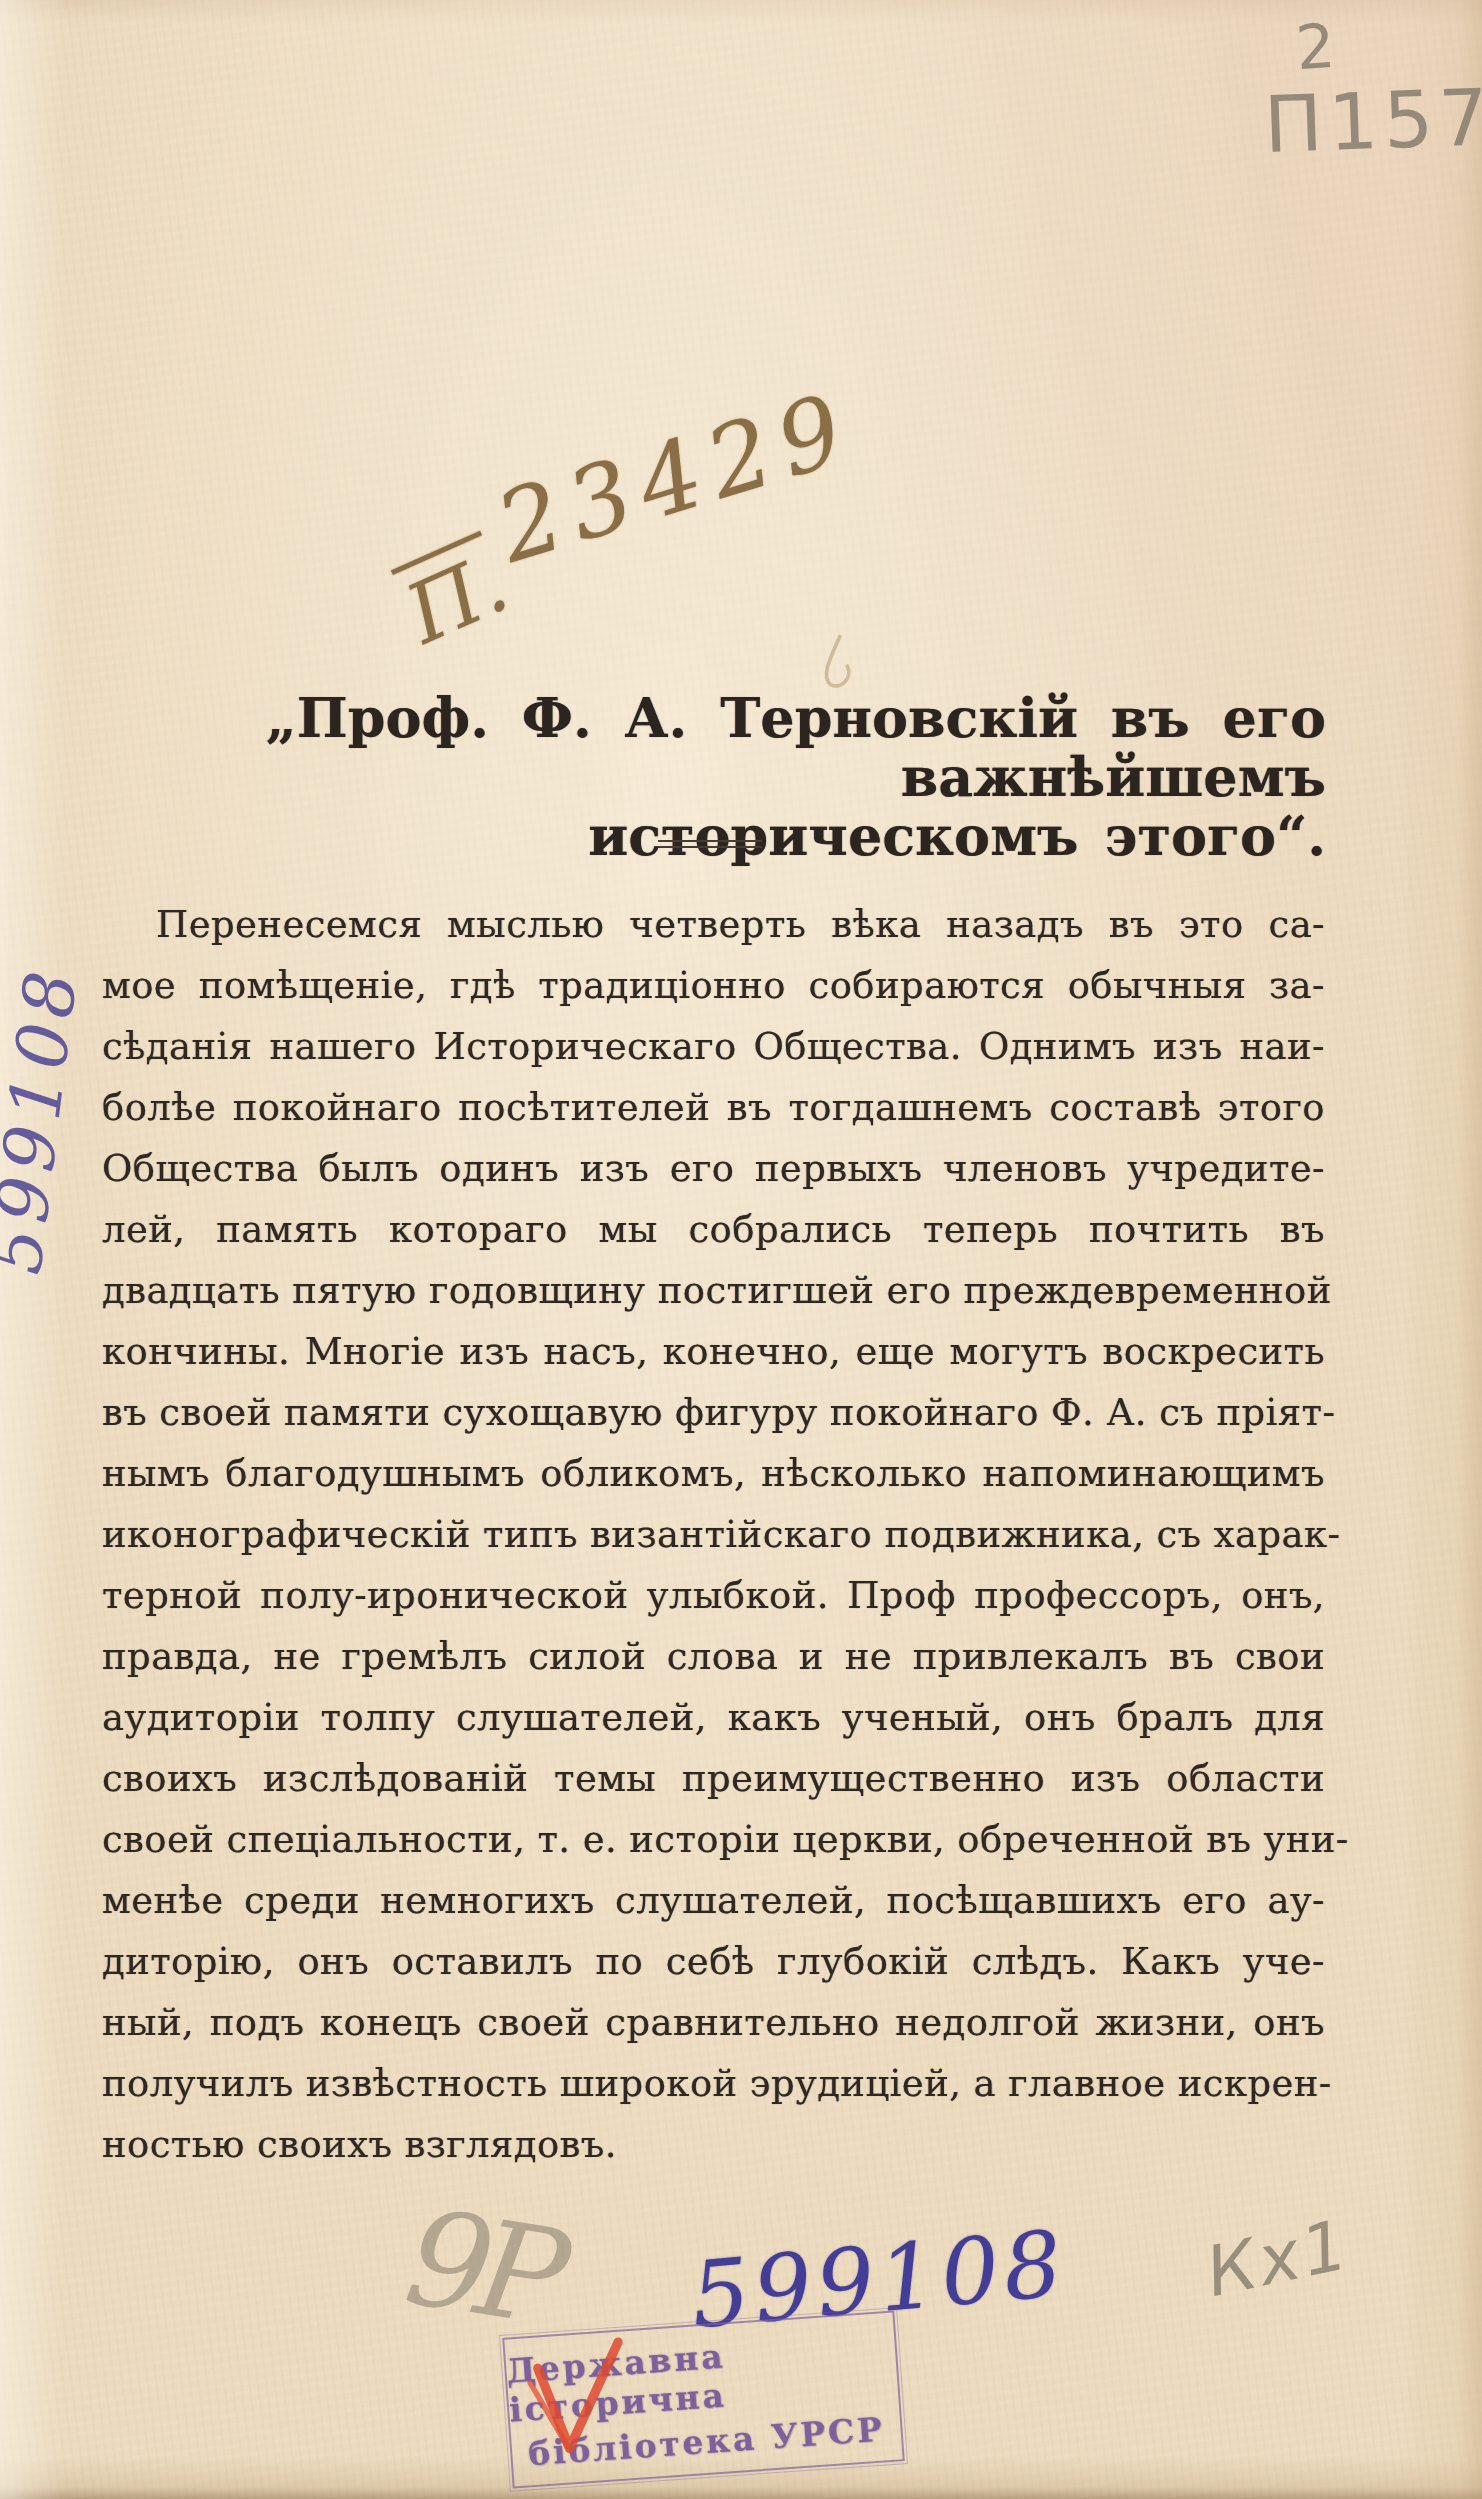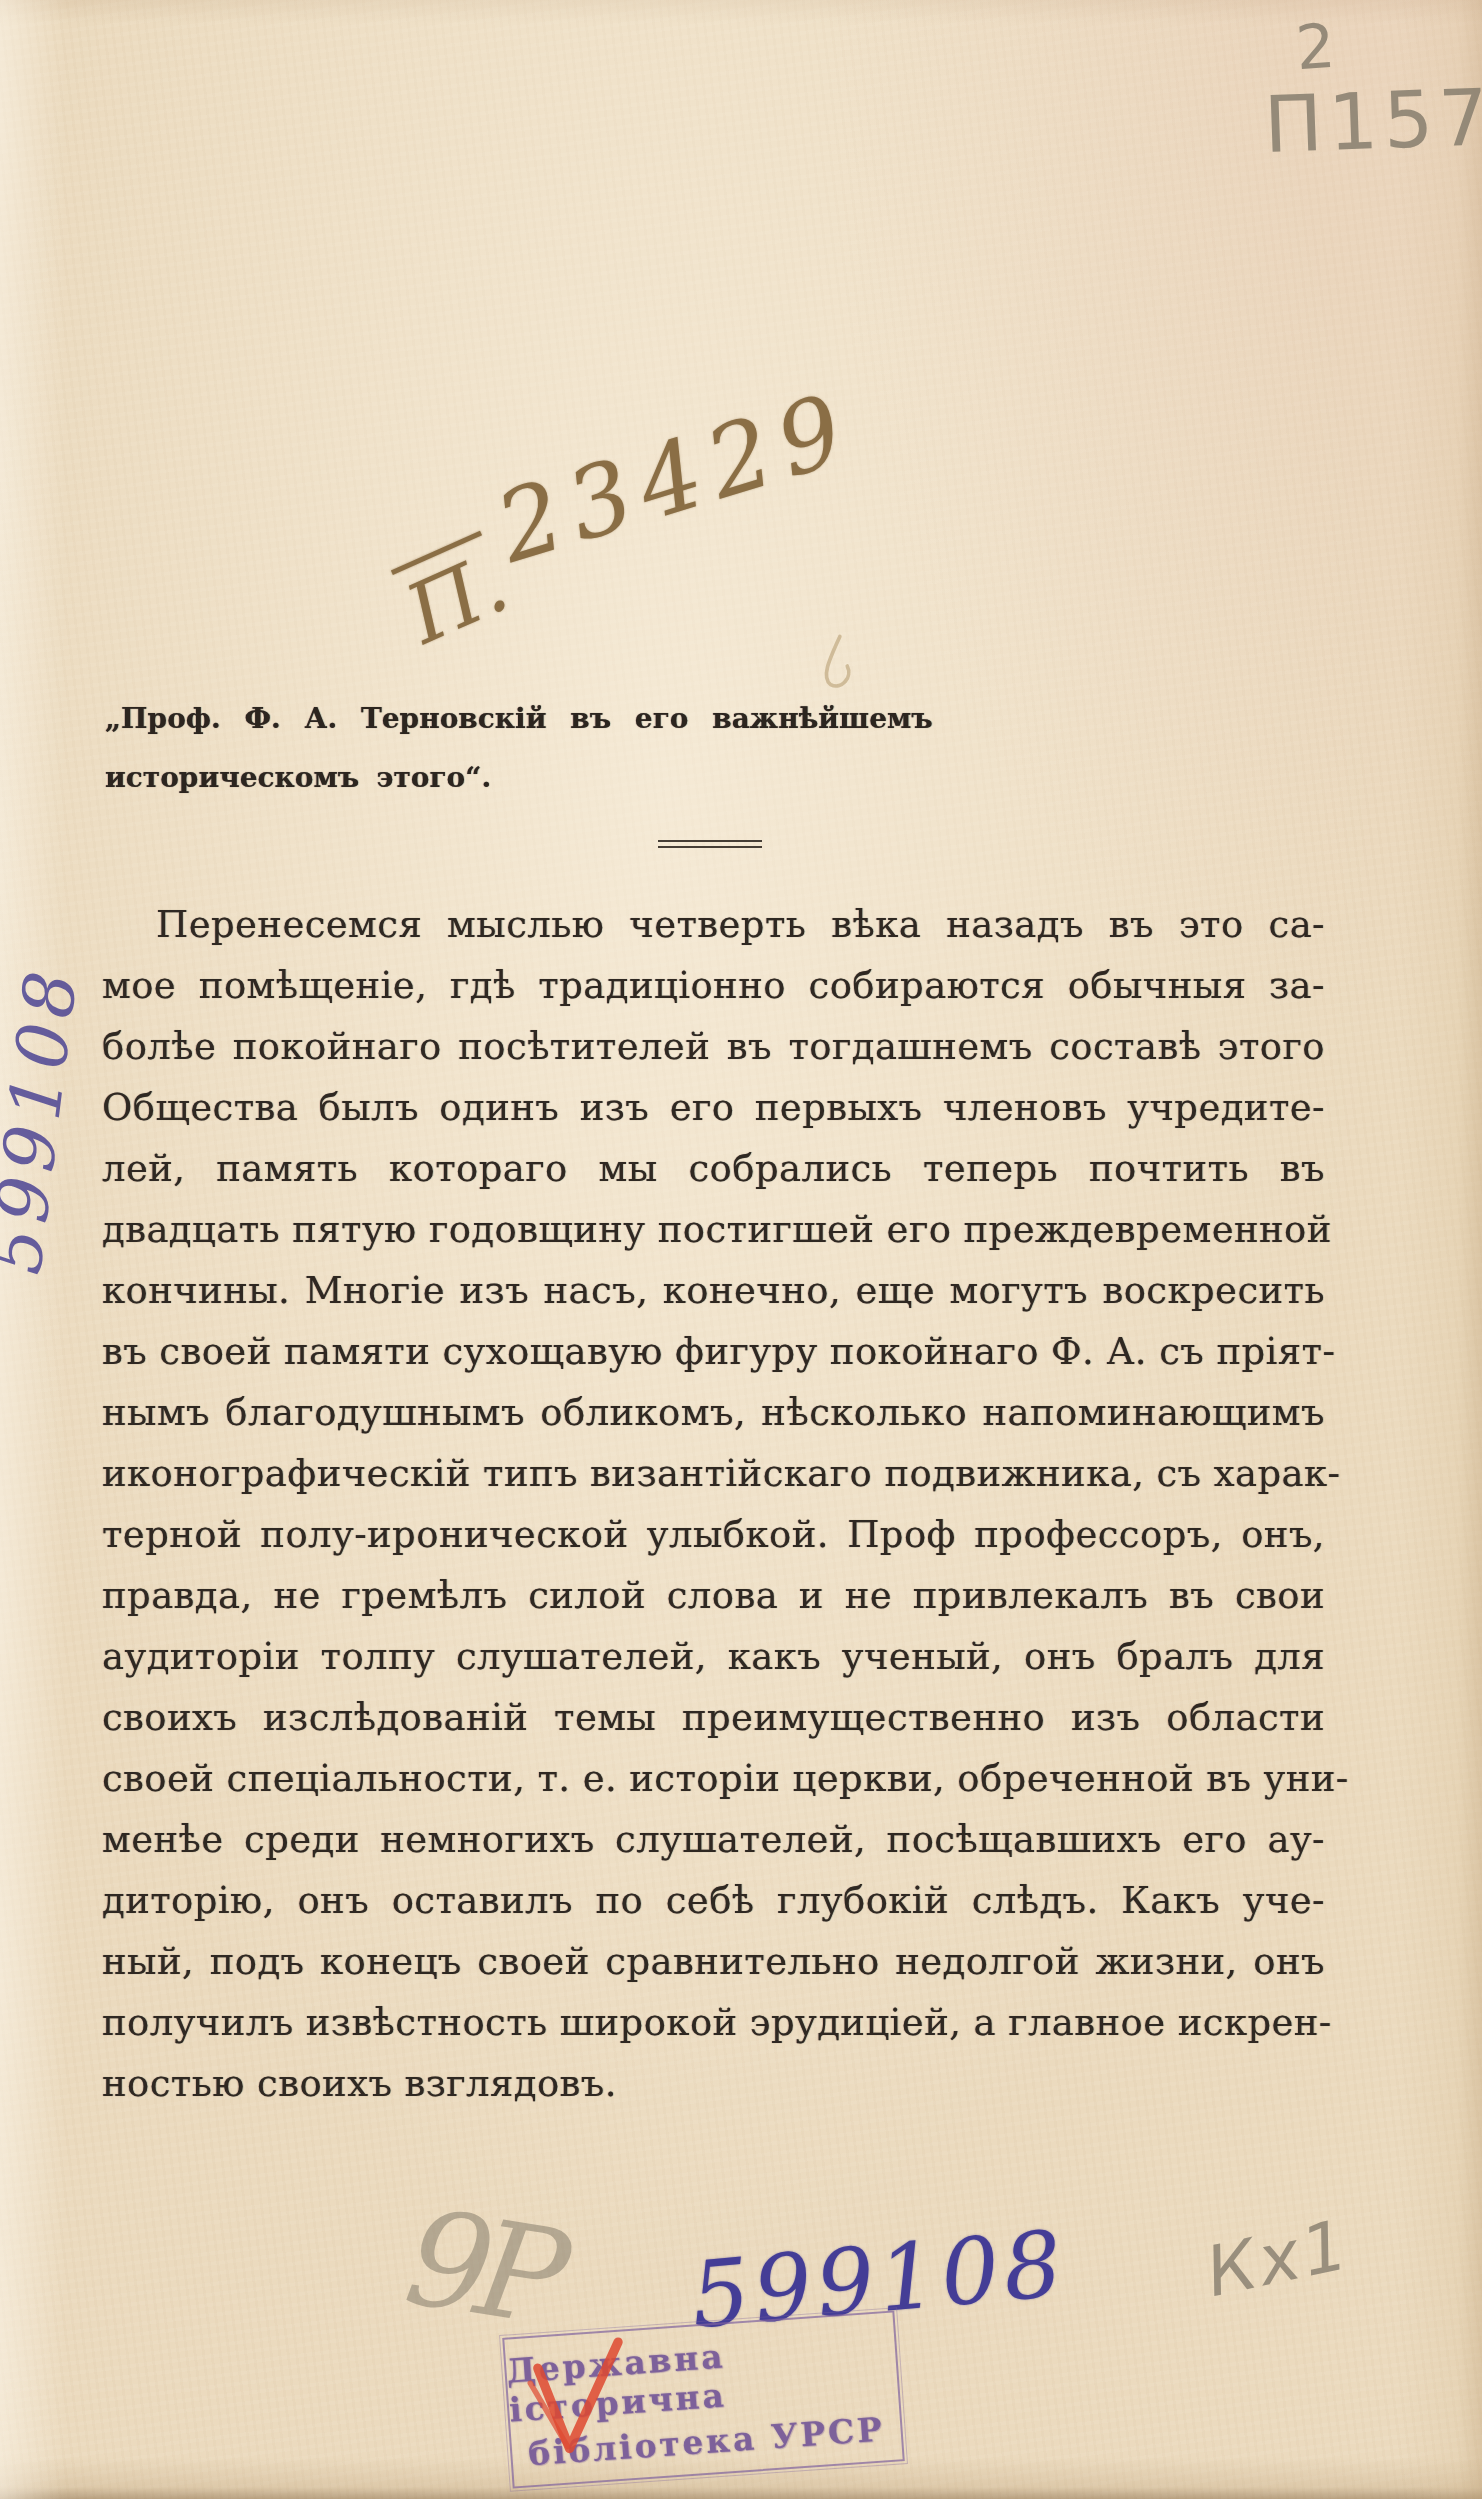--- a/index.html
+++ b/index.html
@@ -22,22 +22,22 @@
   
   .pencil-2{left:1296px;top:11.2px;font-size:61px;transform:rotate(-4deg);opacity:.85;}
   .pencil-p157{left:1264px;top:76px;font-size:78px;letter-spacing:5.6px;transform:rotate(-2deg);opacity:.85;}
   
   .ink-number{left:493px;top:421px;font-size:97px;font-style:italic;letter-spacing:11.2px;
     color:#8a6e45;transform:rotate(-17deg);text-shadow:0 0 1.9px rgba(138,110,69,.55);}
   .ink-prefix{left:408px;top:551px;font-size:82px;font-style:italic;color:#8a6e45;
     transform:rotate(-24deg);text-decoration:overline;text-decoration-thickness:4.7px;
     text-shadow:0 0 1.9px rgba(138,110,69,.55);}
   
-  .title{left:105px;top:689px;width:1221px;text-align:left;color:#2c251f;
-    font-weight:bold;font-size:28px;line-height:59px;
+  .title{left:105px;top:689px;width:1221px;text-align:right;color:#2c251f;
+    font-weight:bold;font-size:54px;line-height:59px;
     text-shadow:0.9px 0 0 rgba(0,110,110,.14), -0.9px 0 0 rgba(140,30,60,.14), 0 0 0.9px rgba(30,22,14,.5);}
   .title .l1{word-spacing:14px;}
   .title .l2{word-spacing:7.4px;}
   .rule{left:658px;top:840px;width:104px;height:3.7px;border-top:2.8px solid #453d35;
     border-bottom:2.8px solid #453d35;box-sizing:content-box;background:transparent;}
   
   .body-block{left:102px;top:894px;width:1223px;color:#2f2822;font-size:37px;
     letter-spacing:0.4px;
     text-shadow:0.9px 0 0 rgba(0,110,110,.13), -0.9px 0 0 rgba(150,30,40,.13), 0 0 0.9px rgba(35,26,18,.45);}
   .bl{height:61px;line-height:61px;text-align:justify;text-align-last:justify;white-space:nowrap;}
@@ -78,20 +78,21 @@
 <div class="abs title">
   <div class="l1">„Проф. Ф. А. Терновскій въ его важнѣйшемъ</div>
   <div class="l2">историческомъ этого“.</div>
 </div>
 
 <div class="abs rule"></div>
 
 <div class="abs body-block">
   <div class="bl first">Перенесемся мыслью четверть вѣка назадъ въ это са-</div>
   <div class="bl">мое помѣщеніе, гдѣ традиціонно собираются обычныя за-</div>
+  <div class="bl">сѣданія нашего Историческаго Общества. Однимъ изъ наи-</div>
   <div class="bl">болѣе покойнаго посѣтителей въ тогдашнемъ составѣ этого</div>
   <div class="bl">Общества былъ одинъ изъ его первыхъ членовъ учредите-</div>
   <div class="bl">лей, память котораго мы собрались теперь почтить въ</div>
   <div class="bl">двадцать пятую годовщину постигшей его преждевременной</div>
   <div class="bl">кончины. Многіе изъ насъ, конечно, еще могутъ воскресить</div>
   <div class="bl">въ своей памяти сухощавую фигуру покойнаго Ф. А. съ пріят-</div>
   <div class="bl">нымъ благодушнымъ обликомъ, нѣсколько напоминающимъ</div>
   <div class="bl">иконографическій типъ византійскаго подвижника, съ харак-</div>
   <div class="bl">терной полу-иронической улыбкой. Проф профессоръ, онъ,</div>
   <div class="bl">правда, не гремѣлъ силой слова и не привлекалъ въ свои</div>

